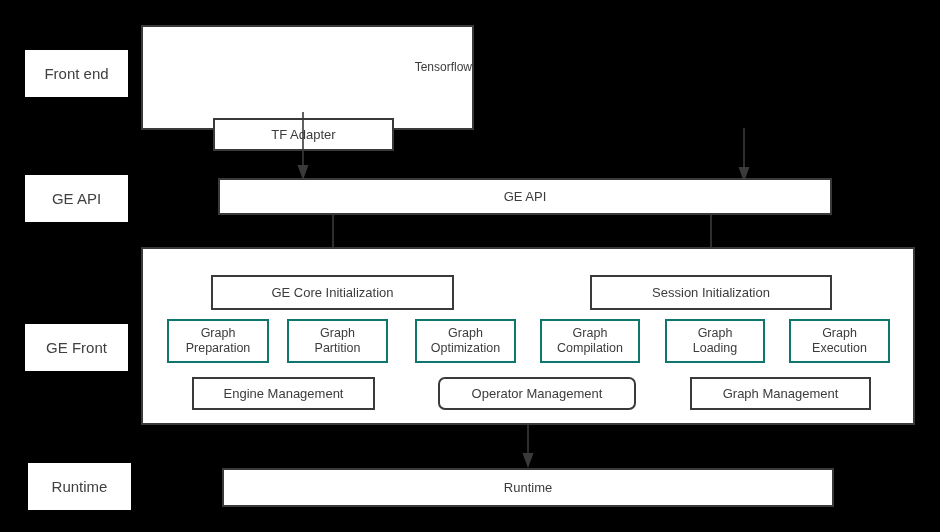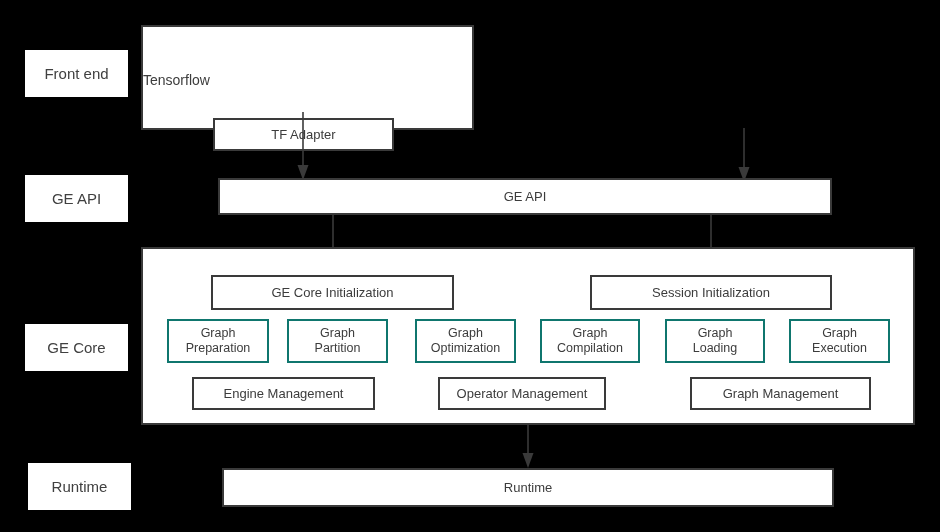--- a/index.html
+++ b/index.html
@@ -29,25 +29,25 @@
     white-space: pre-line;
   }
   .label-box {
     border: none;
     font-size: 15px;
     color: #404040;
     align-items: center;
   }
   .outer-box {
     border: 2px solid #3a3a3a;
-    font-size: 14px;
+    font-size: 12px;
     color: #3c3c3c;
     align-items: flex-start;
-    justify-content: flex-start;
-    padding-top: 16px;
+    justify-content: flex-end;
+    padding-top: 4px;
   }
   .outer-box > .outer-title {
     margin-top: 29px;
   }
   .plain-box {
     border: 2px solid #3a3a3a;
     font-size: 13px;
   }
   .core-container {
     border: 2px solid #3a3a3a;
@@ -85,21 +85,21 @@
 
   <div class="box label-box" style="left:25px; top:50px; width:103px; height:47px;">
     <span>Front end</span>
   </div>
 
   <div class="box label-box" style="left:25px; top:175px; width:103px; height:47px;">
     <span>GE API</span>
   </div>
 
   <div class="box label-box" style="left:25px; top:324px; width:103px; height:47px;">
-    <span>GE Core</span>
+    <span>GE Front</span>
   </div>
 
   <div class="box label-box" style="left:28px; top:463px; width:103px; height:47px;">
     <span>Runtime</span>
   </div>
 
   <div class="box outer-box" style="left:141px; top:25px; width:333px; height:105px;">
     <span class="outer-title">Tensorflow</span>
   </div>
   <div class="box plain-box" style="left:213px; top:81px; width:181px; height:33px;margin-top:37px;">
@@ -162,21 +162,21 @@
 Loading</span>
   </div>
   <div class="box small-box" style="left:789px; top:319px; width:101px; height:44px;">
     <span>Graph
 Execution</span>
   </div>
 
   <div class="box wide-box" style="left:192px; top:377px; width:183px; height:33px;">
     <span>Engine Management</span>
   </div>
-  <div class="box wide-box" style="left:438px; top:377px; width:168px; height:33px;">
+  <div class="box wide-box" style="left:438px; top:377px; width:198px; height:33px;border-radius:7px;">
     <span>Operator Management</span>
   </div>
   <div class="box wide-box" style="left:690px; top:377px; width:181px; height:33px;">
     <span>Graph Management</span>
   </div>
 
   <svg class="conn" style="left:515px; top:425px; width:30px; height:45px;">
     <line x1="13" y1="0" x2="13" y2="31"></line>
     <polygon points="13,43 7.5,28 18.5,28"></polygon>
   </svg>

